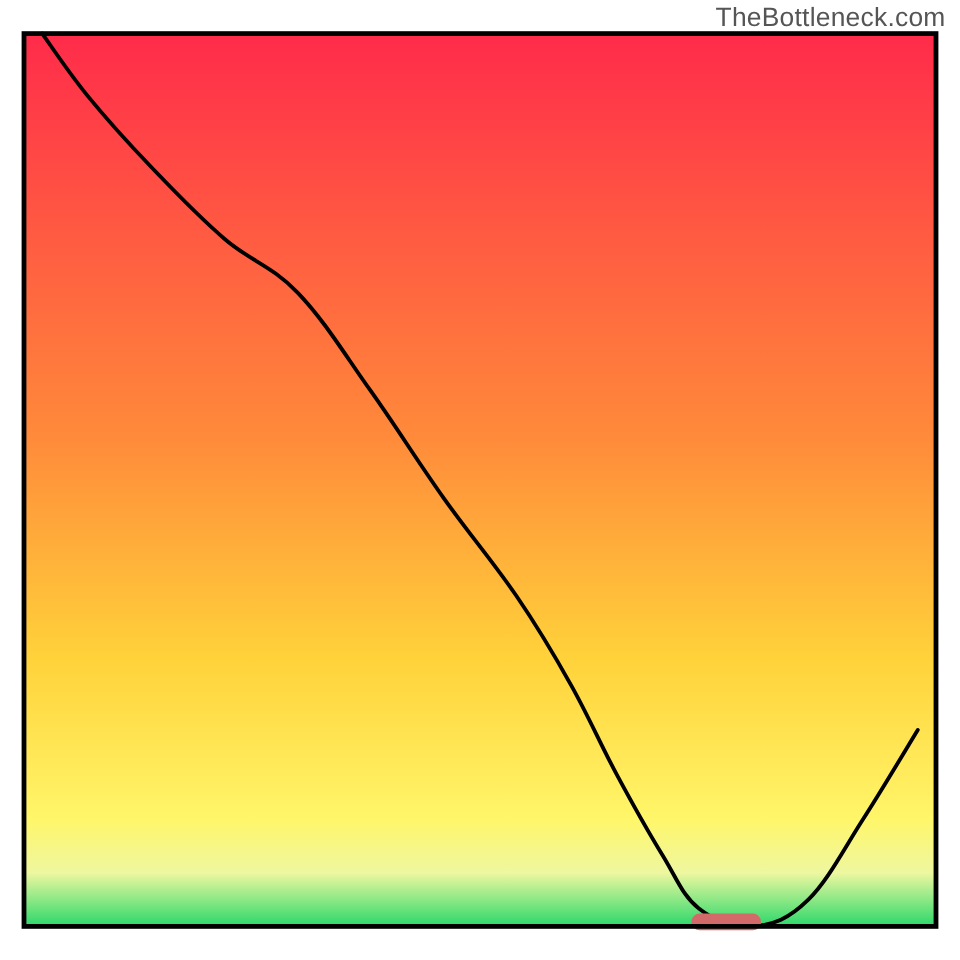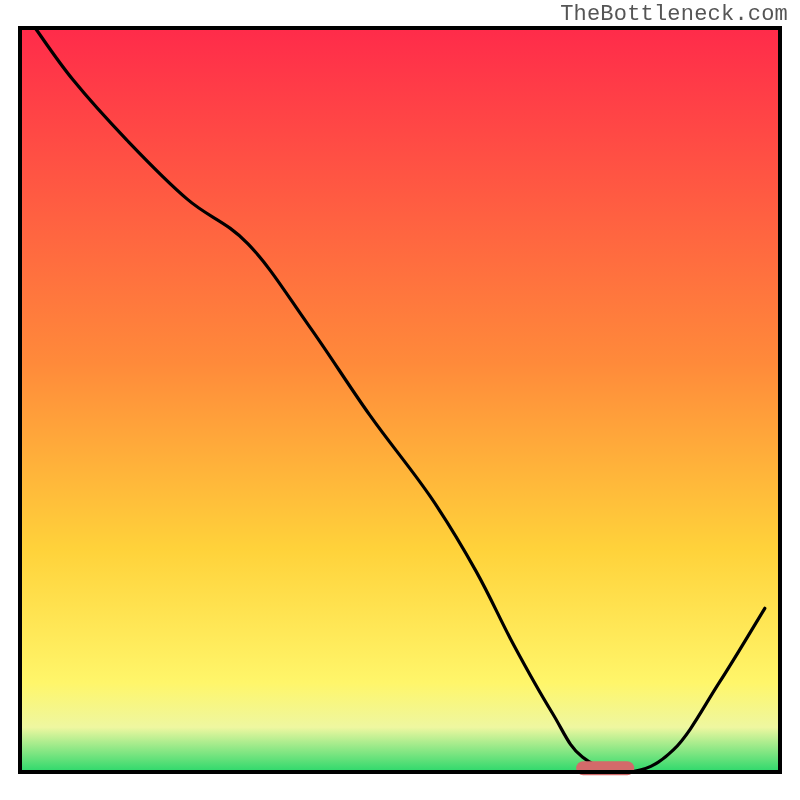--- a/index.html
+++ b/index.html
@@ -17,21 +17,20 @@
   }
   .watermark {
     position: absolute;
     top: 2px;
     right: 12px;
     font-size: 22px;
     font-weight: 400;
     color: #555555;
     letter-spacing: 0.2px;
     z-index: 20;
-    font-family: Liberation Mono, monospace;
   }
   svg.plot {
     position: absolute;
     left: 0;
     top: 0;
     width: 800px;
     height: 800px;
   }
 </style>
 </head>

